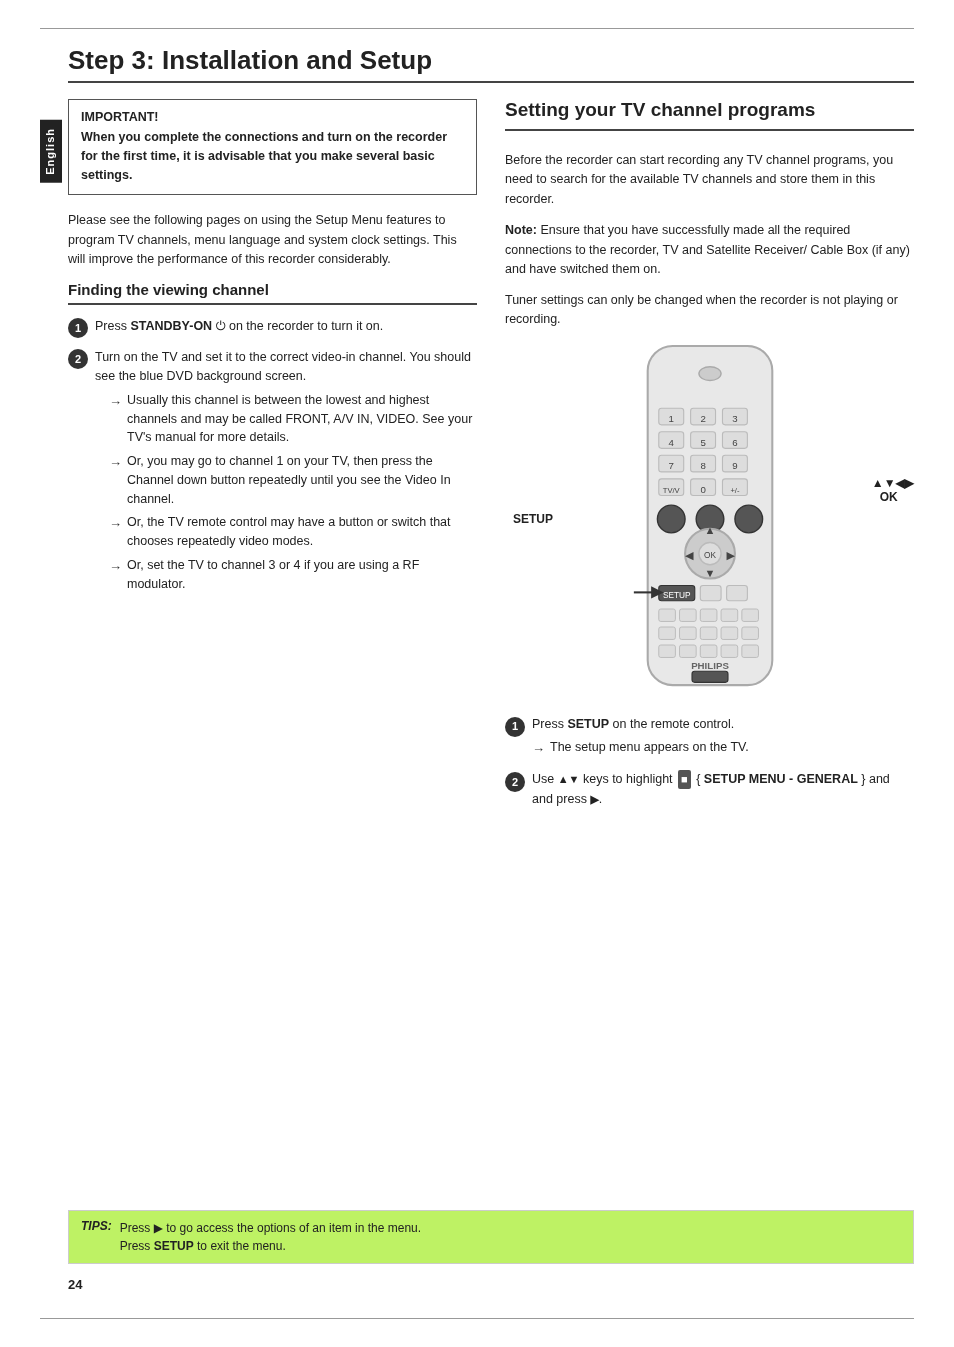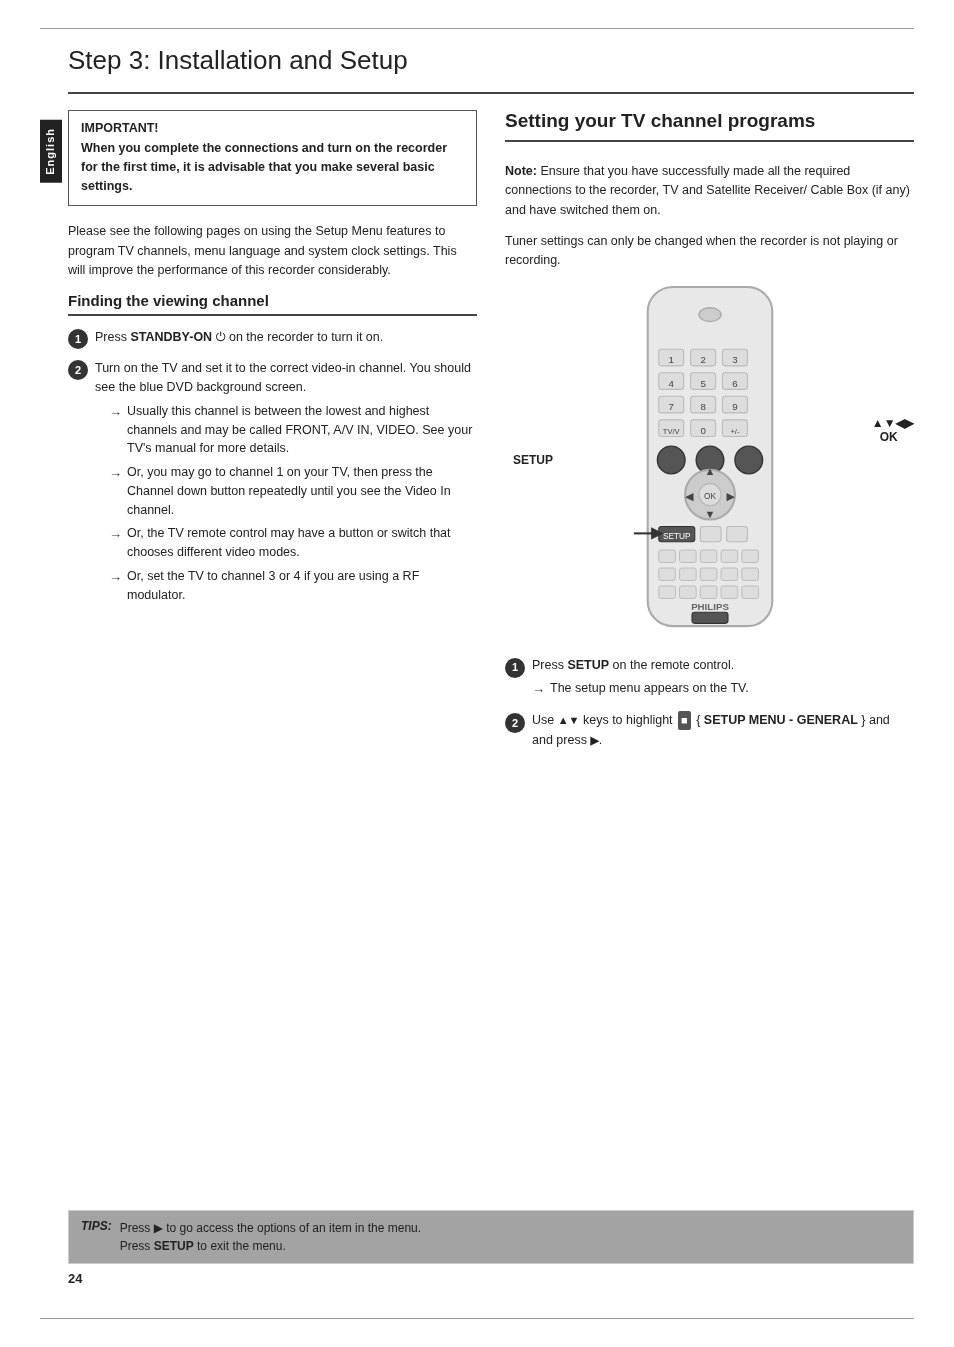--- a/index.html
+++ b/index.html
@@ -47,23 +47,23 @@
       position: absolute;
       top: 45px;
       left: 68px;
       right: 40px;
       bottom: 45px;
     }
 
     
     .page-title {
       font-size: 26px;
-      font-weight: normal;
+      font-weight: bold;
       border-bottom: 2px solid #444;
-      padding-bottom: 16px;
+      padding-bottom: 5px;
       margin-bottom: 16px;
     }
 
     
     .two-col {
       display: flex;
       gap: 28px;
     }
     .col-left {
       flex: 1;
@@ -200,41 +200,41 @@
       font-size: 12px;
       font-weight: bold;
     }
 
     
     .tips-box {
       position: absolute;
       bottom: 38px;
       left: 0;
       right: 0;
-      background: #a3a3a3;
+      background: #bef264;
       border: 1px solid #ccc;
       padding: 8px 12px;
       font-size: 12px;
       display: flex;
       align-items: flex-start;
       gap: 8px;
     }
     .tips-label {
       font-style: italic;
       font-weight: bold;
       flex-shrink: 0;
     }
     .tips-content {
       line-height: 1.5;
     }
 
     
     .page-number {
       position: absolute;
-      bottom: 16px;
+      bottom: 10px;
       left: 0;
       font-size: 13px;
       font-weight: bold;
     }
 
     kbd {
       font-family: Arial, sans-serif;
       font-weight: bold;
     }
 
@@ -312,35 +312,36 @@
           <div class="arrow-item">
             <span class="arrow-sym">→</span>
             <span>Usually this channel is between the lowest and highest channels and may be called FRONT, A/V IN, VIDEO. See your TV's manual for more details.</span>
           </div>
           <div class="arrow-item">
             <span class="arrow-sym">→</span>
             <span>Or, you may go to channel 1 on your TV, then press the Channel down button repeatedly until you see the Video In channel.</span>
           </div>
           <div class="arrow-item">
             <span class="arrow-sym">→</span>
-            <span>Or, the TV remote control may have a button or switch that chooses different video modes.</span>
+            <span>Or, the TV remote control may have a button or switch that chooses repeatedly video modes.</span>
           </div>
           <div class="arrow-item">
             <span class="arrow-sym">→</span>
             <span>Or, set the TV to channel 3 or 4 if you are using a RF modulator.</span>
           </div>
         </div>
       </div>
 
     </div>
 
     <div class="col-right">
 
       <div class="right-title">Setting your TV channel programs</div>
 
+      <div class="note-text">Before the recorder can start recording any TV channel programs, you need to search for the available TV channels and store them in this recorder.</div>
 
       <div class="note-text">
         <span class="note-bold">Note:</span><span> Ensure that you have successfully made all the required connections to the recorder, TV and Satellite Receiver/ Cable Box (if any) and have switched them on.</span>
       </div>
 
       <div class="warning-text">Tuner settings can only be changed when the recorder is not playing or recording.</div>
 
       <div class="remote-container">
         <span class="setup-label">SETUP</span>
 

